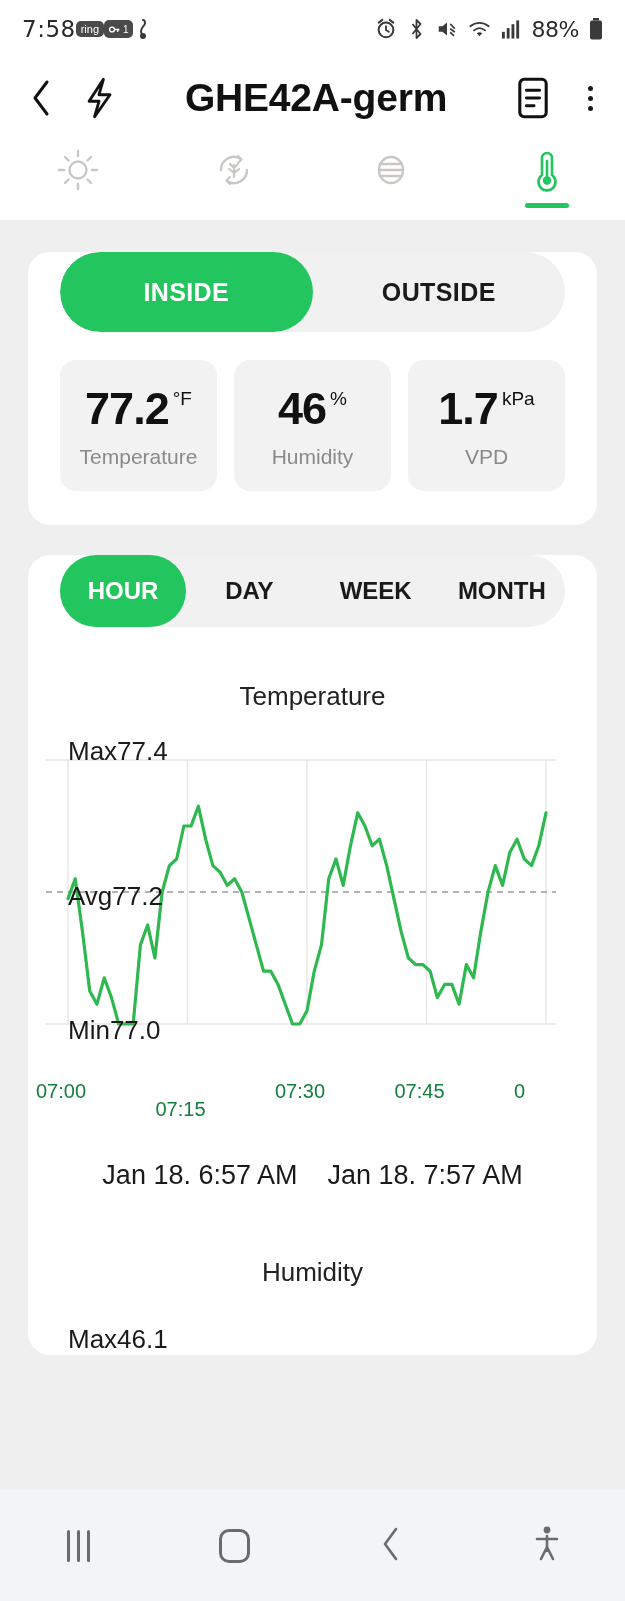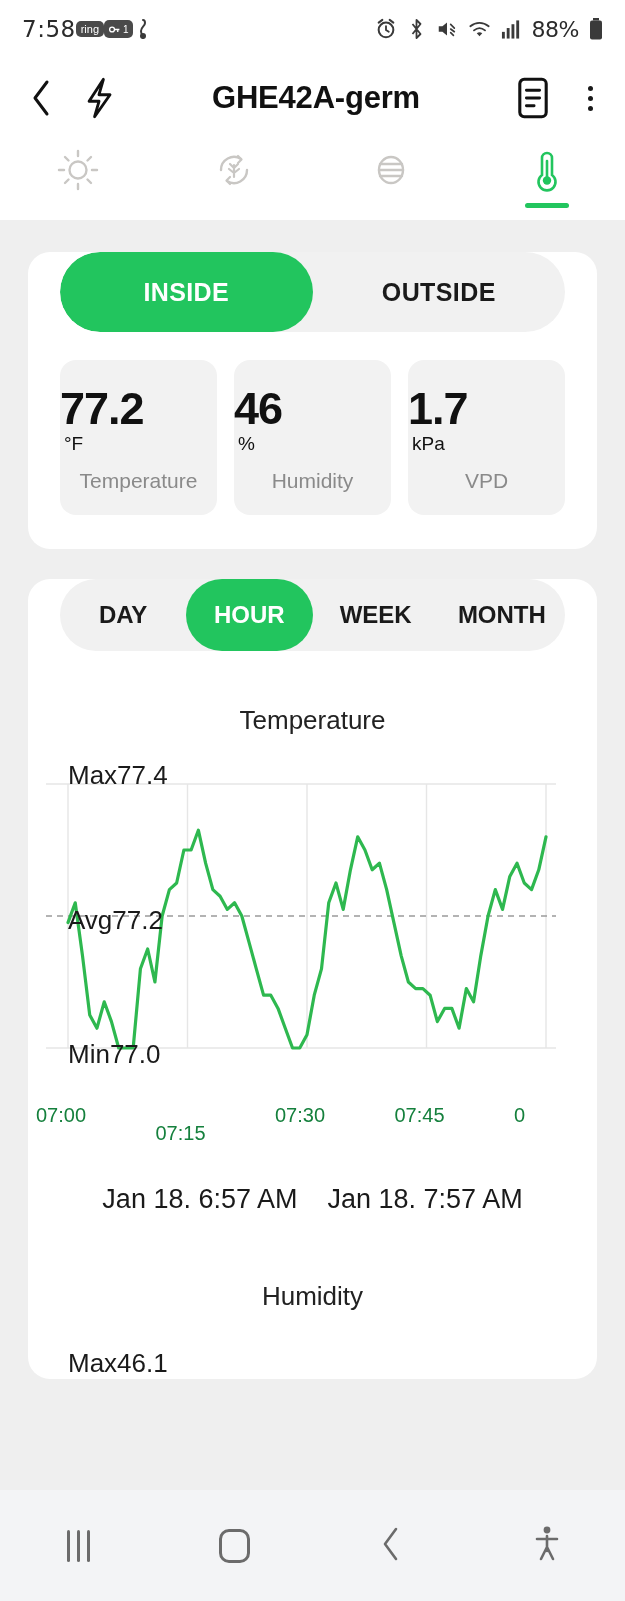--- a/index.html
+++ b/index.html
@@ -37,21 +37,21 @@
   
   .appbar {
     height: 80px; background: #fff;
     display: flex; align-items: center; padding: 0 24px;
   }
   .appbar .ico-btn { display: flex; align-items: center; justify-content: center; }
   .back-ico { width: 34px; }
   .bolt-ico { margin-left: 24px; }
   .apptitle {
     flex: 1; text-align: center;
-    font-size: 31px; font-weight: bold; color: #111;
+    font-size: 39px; font-weight: bold; color: #111;
     letter-spacing: -.2px;
   }
   .doc-ico { margin-right: 30px; }
   .kebab { display: flex; flex-direction: column; gap: 5px; align-items: center; padding: 6px 8px; }
   .kebab i { display: block; width: 5px; height: 5px; border-radius: 50%; background: #1a1a1a; }
 
   
   .icontabs {
     height: 82px; background: #fff;
     display: flex; align-items: flex-start; justify-content: space-around;
@@ -79,21 +79,21 @@
     border-radius: 40px;
   }
   .seg-item.active { background: #22c55e; color: #fff; }
 
   
   .metrics { display: flex; gap: 17px; padding: 28px 32px 34px; }
   .metric {
     flex: 1; background: #f2f2f2; border-radius: 16px;
     padding: 26px 0 22px; text-align: center;
   }
-  .metric .row { display: flex; align-items: flex-start; justify-content: center; flex-direction: column; }
+  .metric .row { display: flex; align-items: flex-start; justify-content: center; }
   .metric .val { font-size: 45px; font-weight: bold; color: #111; line-height: 1; letter-spacing: -1px; }
   .metric .unit { font-size: 19px; color: #111; margin-left: 4px; margin-top: 2px; }
   .metric .lbl { font-size: 21px; color: #8a8a8a; margin-top: 14px; }
 
   
   .ranges {
     background: #f1f1f1; border-radius: 40px;
     display: flex; margin: 30px 32px 0; height: 72px;
   }
   .range {
@@ -293,22 +293,22 @@
             <span class="val">1.7</span>
             <span class="unit">kPa</span>
           </div>
           <div class="lbl">VPD</div>
         </div>
       </div>
     </div>
 
     <div class="card">
       <div class="ranges">
+        <div class="range active">HOUR</div>
         <div class="range">DAY</div>
-        <div class="range active">HOUR</div>
         <div class="range">WEEK</div>
         <div class="range">MONTH</div>
       </div>
 
       <div class="chart-title">Temperature</div>
 
       <div class="chart-wrap">
         <svg id="temp-svg" width="510" height="300" viewBox="0 0 510 300">
             <line x1="0" y1="18" x2="510" y2="18" stroke="#e6e6e6" stroke-width="1.4"></line>
             <line x1="0" y1="282" x2="510" y2="282" stroke="#e6e6e6" stroke-width="1.4"></line>

